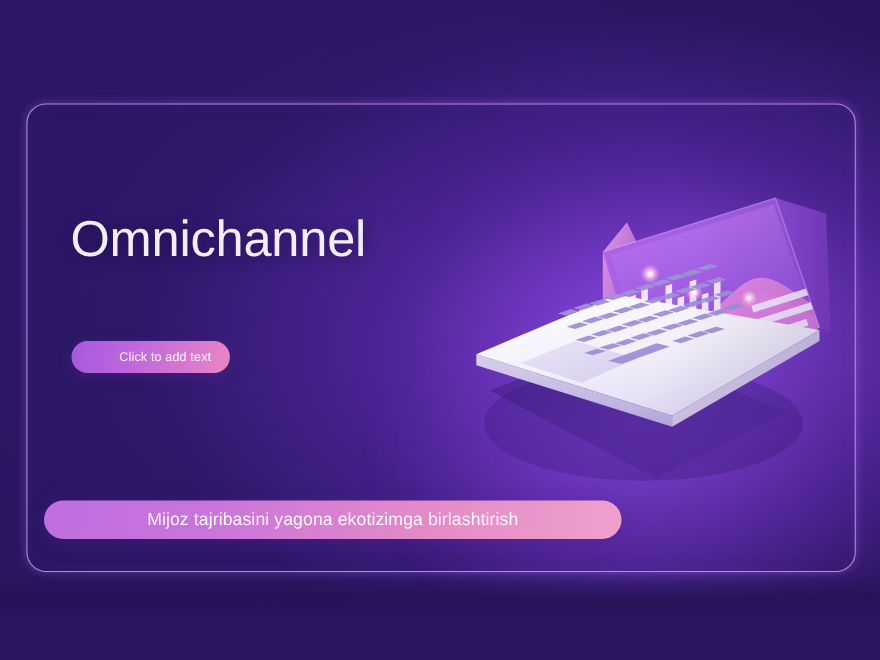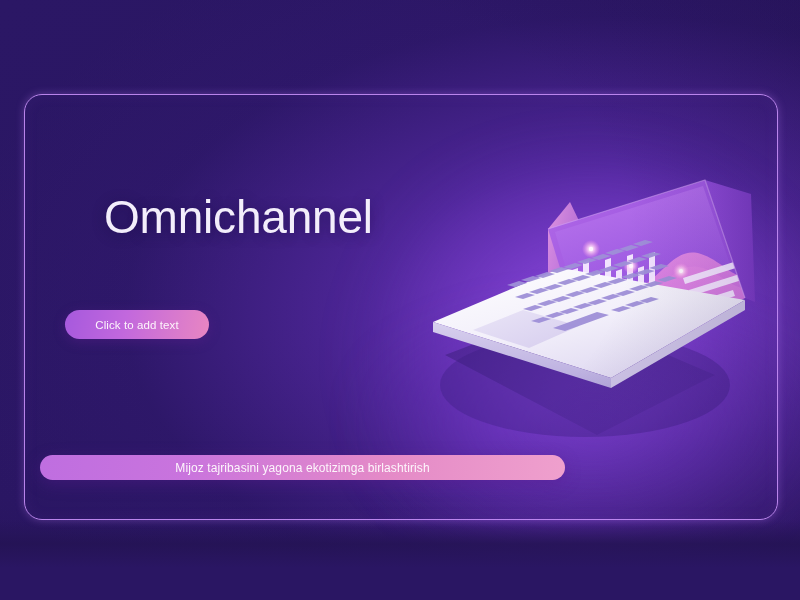--- a/index.html
+++ b/index.html
@@ -82,58 +82,57 @@
     position: absolute;
     left: 64px;
     top: 158px;
     width: 420px;
     color: #f3eefb;
     font-size: 46px;
     line-height: 1.24;
     font-weight: 400;
     letter-spacing: -0.2px;
     text-shadow: 0 2px 14px rgba(20, 8, 55, 0.45);
-    margin-left: 40px;
   }
   .title-line { display: block; white-space: nowrap; }
 
   
   .pill-placeholder {
     position: absolute;
     left: 65px;
     top: 310px;
     min-width: 110px;
     height: 29px;
     padding: 0 17px;
     display: flex;
     align-items: center;
-    justify-content: center;
+    justify-content: flex-end;
     border-radius: 15px;
     background: linear-gradient(100deg, #a659dd 0%, #c268dd 42%, #e886c2 100%);
     color: #fdf4fb;
     font-size: 11.5px;
     letter-spacing: 0.1px;
     box-shadow: 0 3px 12px rgba(90, 30, 140, 0.45);
     cursor: pointer;
   }
 
   
   .banner {
     position: absolute;
     left: 40px;
     top: 455px;
     width: 525px;
-    height: 25px;
+    height: 35px;
     display: flex;
     align-items: center;
     justify-content: center;
     border-radius: 18px;
     background: linear-gradient(95deg, #bf6ee0 0%, #c974dd 28%, #e48ac7 66%, #efa0cd 100%);
     color: #fdf6fc;
-    font-size: 12px;
+    font-size: 16px;
     letter-spacing: 0.1px;
     box-shadow: 0 4px 16px rgba(88, 28, 142, 0.42);
   }
 
   
   .laptop {
     position: absolute;
     left: 415px;
     top: 150px;
     width: 375px;

